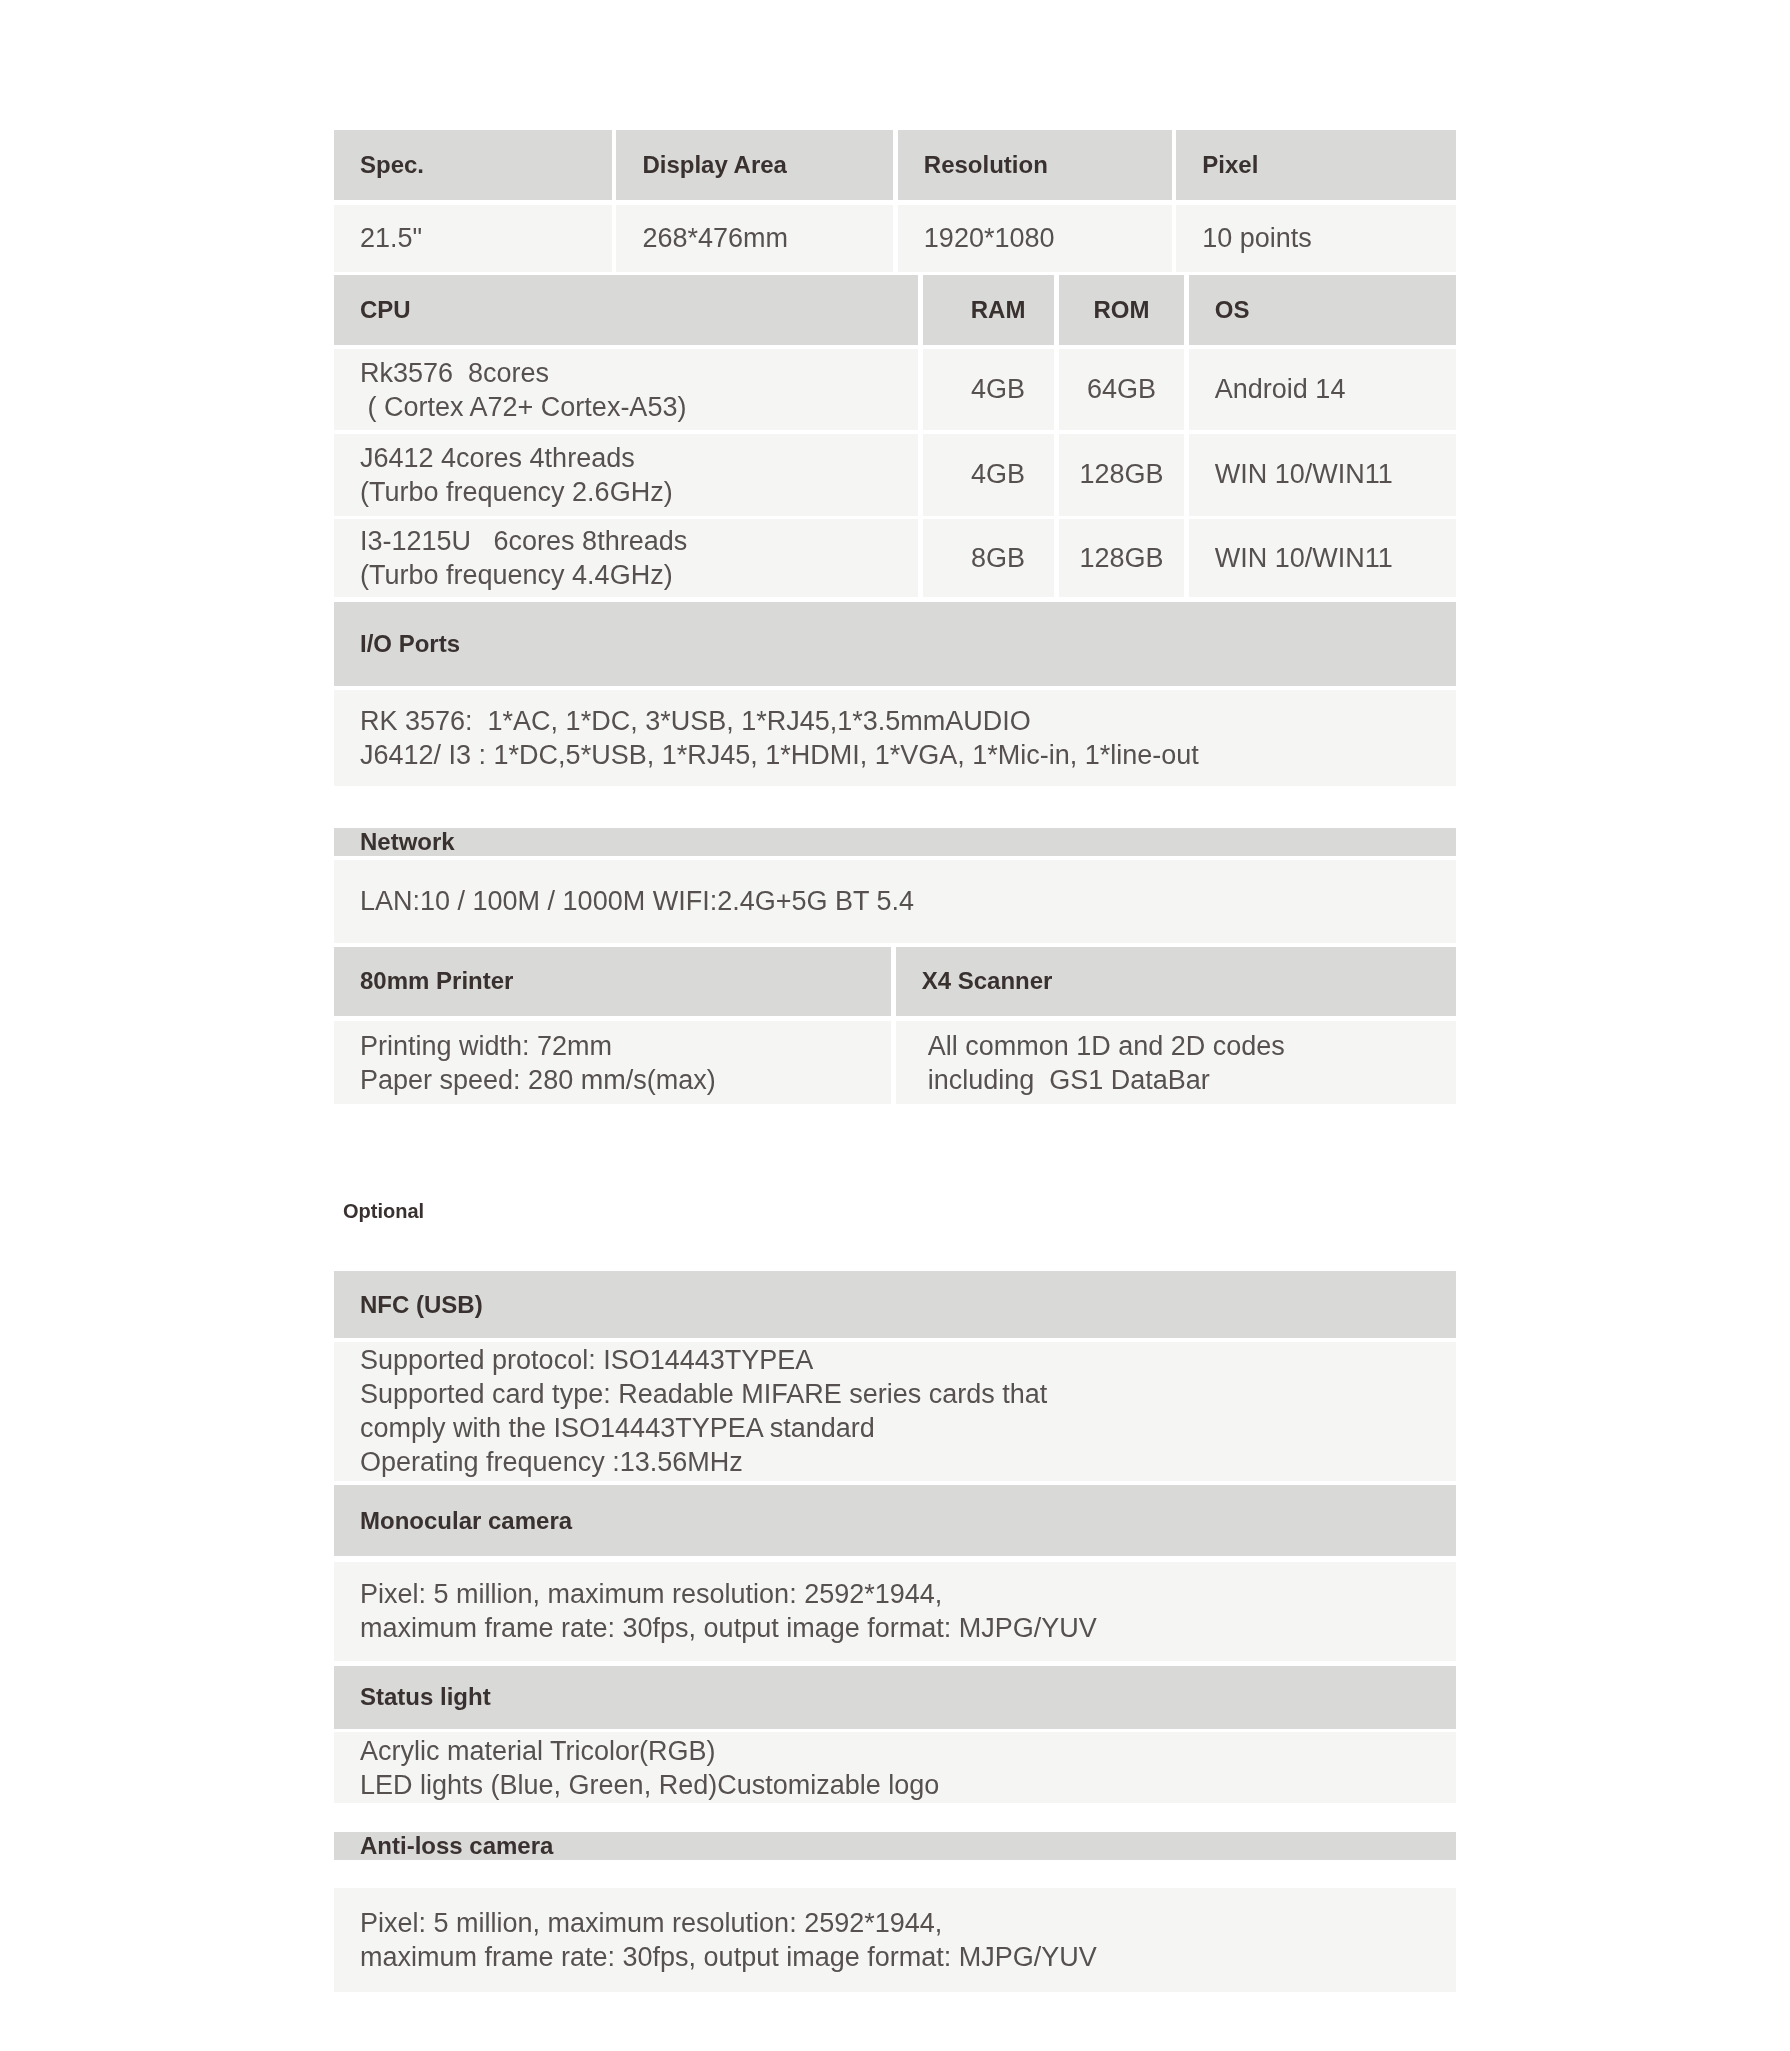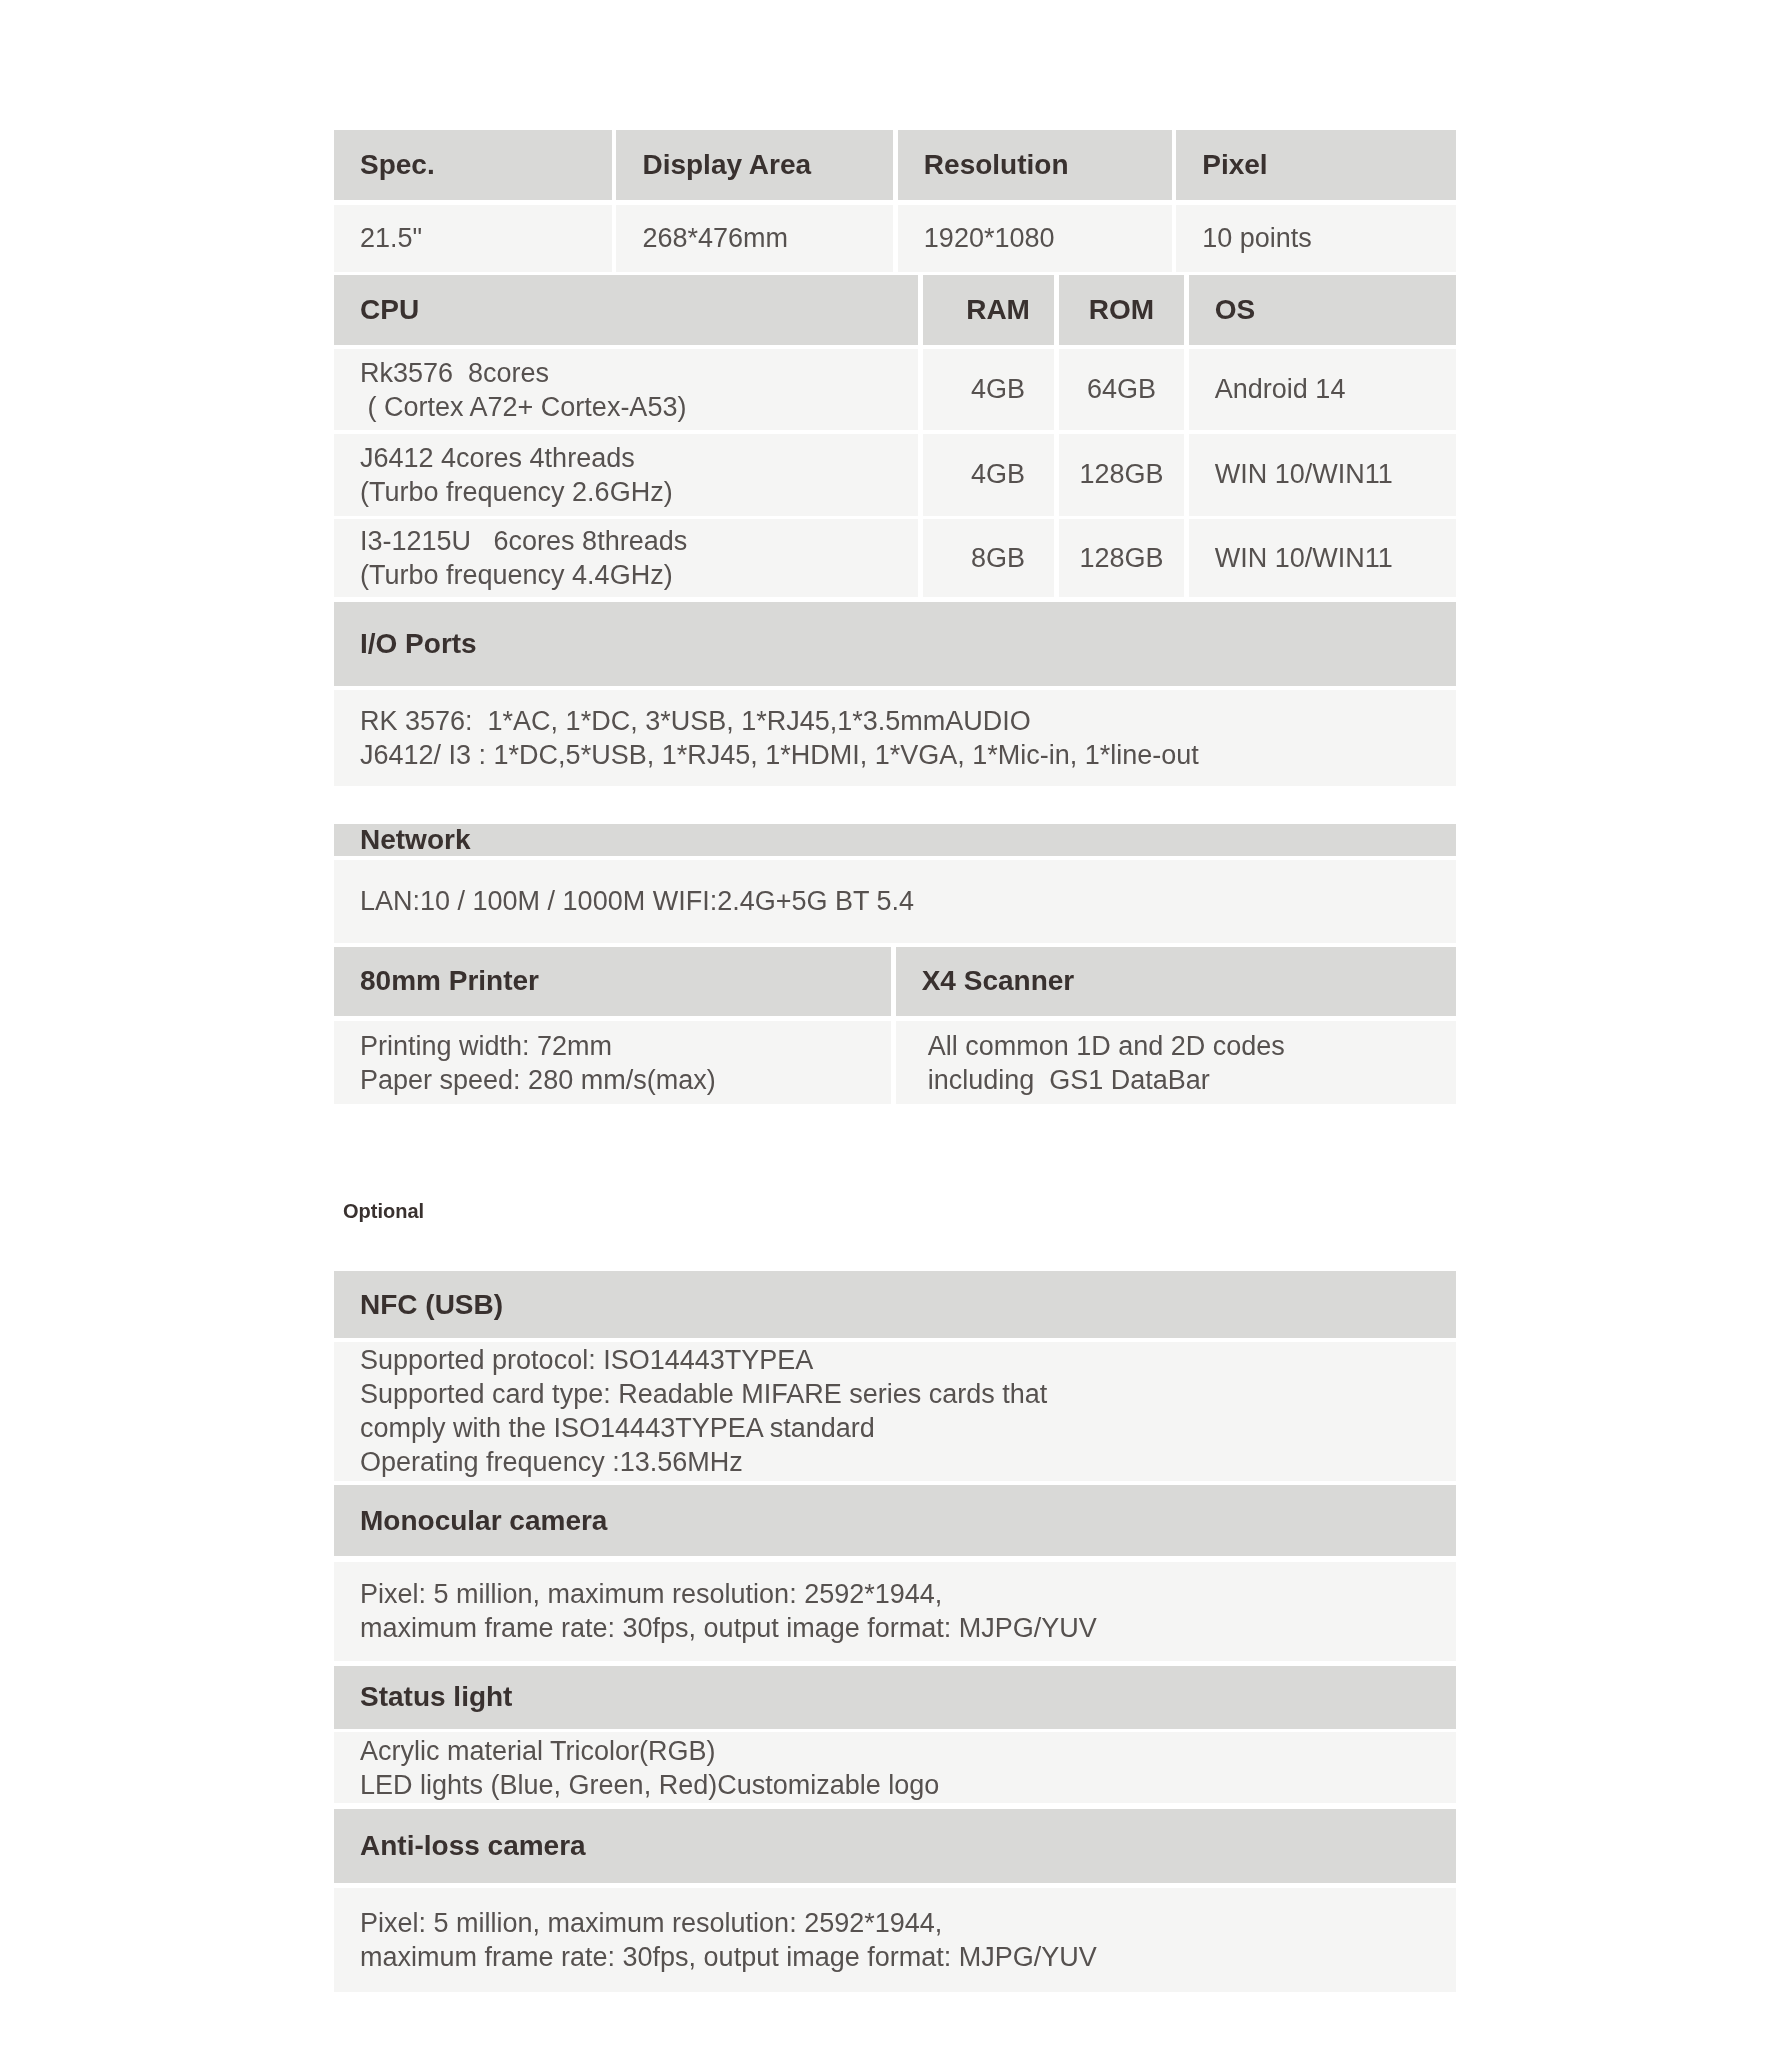--- a/index.html
+++ b/index.html
@@ -25,21 +25,21 @@
     color: #56514f;
     font-size: 27px;
     display: flex;
     align-items: center;
     padding-left: 26px;
   }
   .hdr {
     background: #d9d9d7;
     color: #39312f;
     font-weight: bold;
-    font-size: 28px;
+    font-size: 24px;
   }
   .center { justify-content: center; padding-left: 0; }
   .pre { white-space: pre-wrap; line-height: 34px; }
   .pad34 { padding-left: 32px; }
 
   
   .w-full { width: 1122px; }
   .w-c1 { width: 278px; }
   .w-c2 { width: 277px; }
   .w-c3 { width: 274px; }
@@ -58,21 +58,21 @@
   .h84 { height: 78px; }
   .h90 { height: 84px; }
   .h103 { height: 96px; }
   .h70 { height: 65px; align-items: flex-end; }
   .h89 { height: 83px; }
   .h74 { height: 69px; }
   .h149 { height: 139px; }
   .h76 { height: 71px; }
   .h106 { height: 99px; }
   .h68 { height: 63px; }
-  .h79 { height: 74px; }
+  .h79 { height: 74px; align-items: center; }
   .h112 { height: 104px; }
 
   .opt-title {
     position: absolute;
     left: 343px;
     top: 1200px;
     font-size: 20px;
     font-weight: bold;
     color: #39312f;
   }

